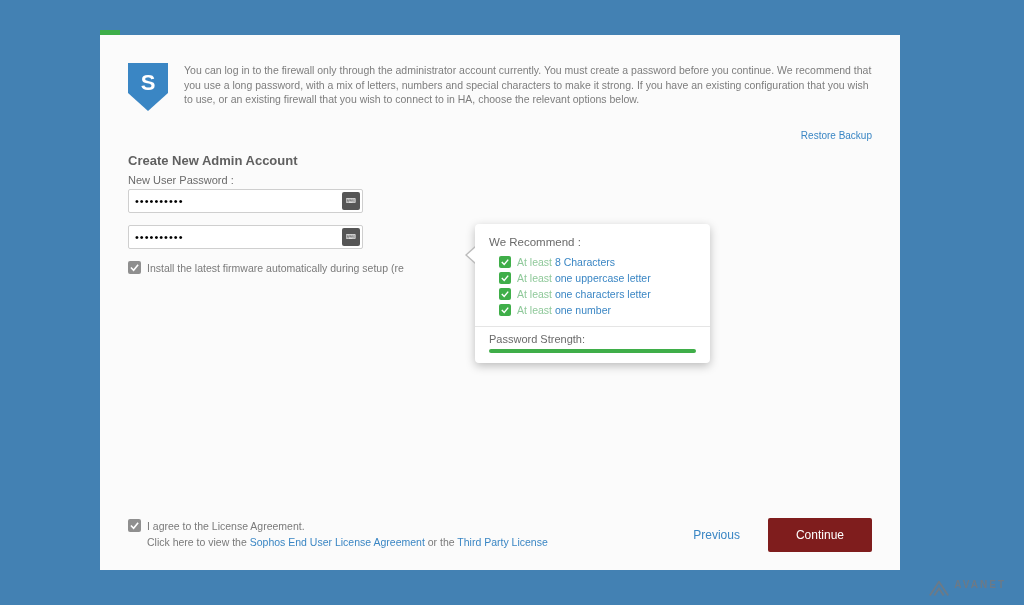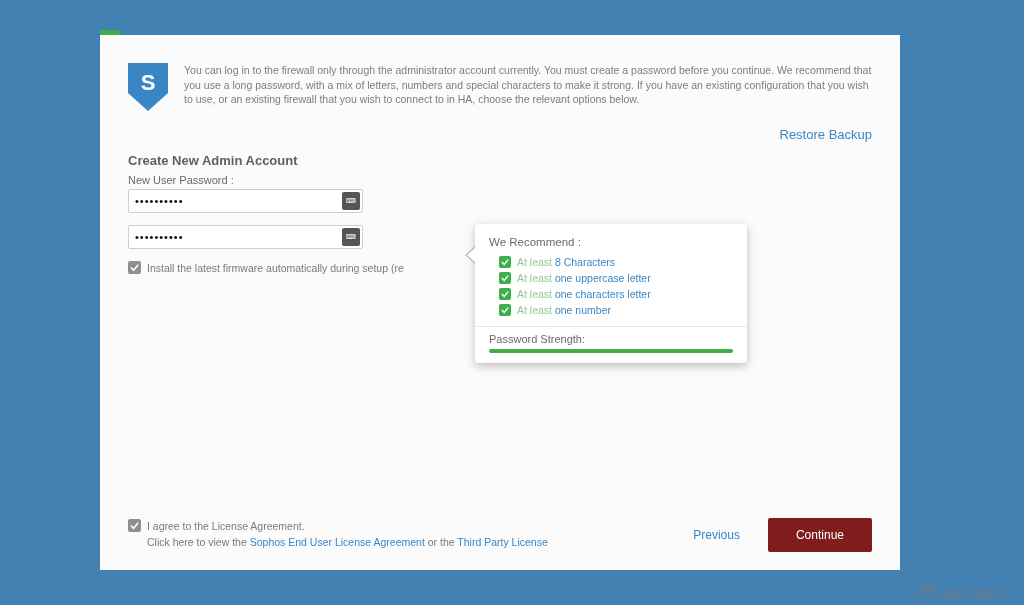--- a/index.html
+++ b/index.html
@@ -45,21 +45,21 @@
   color: #7d7d7d;
   font-size: 10.5px;
   line-height: 1.4;
 }
 .restore {
   text-align: right;
   margin-top: 10px;
 }
 .restore a {
   color: #3a86c4;
-  font-size: 13px;
+  font-size: 10px;
   text-decoration: none;
   cursor: pointer;
 }
 .section-title {
   color: #606060;
   font-size: 13px;
   margin-top: 10px;
   margin-bottom: 6px;
   font-weight: bold;
 }
@@ -108,21 +108,21 @@
   align-items: center;
   justify-content: center;
   cursor: pointer;
 }
 .chk svg { width: 9px; height: 9px; }
 .chk-label { color: #7a7a7a; font-size: 10.5px; }
 
 .tooltip {
   position: absolute;
   left: 375px; top: 189px;
-  width: 272px;
+  width: 235px;
   background: #fff;
   border-radius: 4px;
   box-shadow: 0 3px 10px rgba(0,0,0,0.25);
   padding: 12px 14px 8px 14px;
 }
 .tooltip::before {
   content: '';
   position: absolute;
   left: -10px; top: 22px;
   width: 0; height: 0;
@@ -195,24 +195,24 @@
   border: none;
   font-size: 12px;
   padding: 10px 28px;
   cursor: pointer;
   border-radius: 2px;
 }
 .brand {
   position: absolute;
   right: 18px; bottom: 4px;
   display: flex;
-  align-items: flex-end;
+  align-items: flex-start;
   gap: 4px;
   color: #6b7a88;
-  font-size: 13px;
+  font-size: 10px;
   letter-spacing: 2px;
   font-weight: 600;
 }
 .brand svg { width: 22px; height: 22px; }
 </style>
 </head>
 <body>
 
 <div class="window-bar"></div>
 <div class="window">

